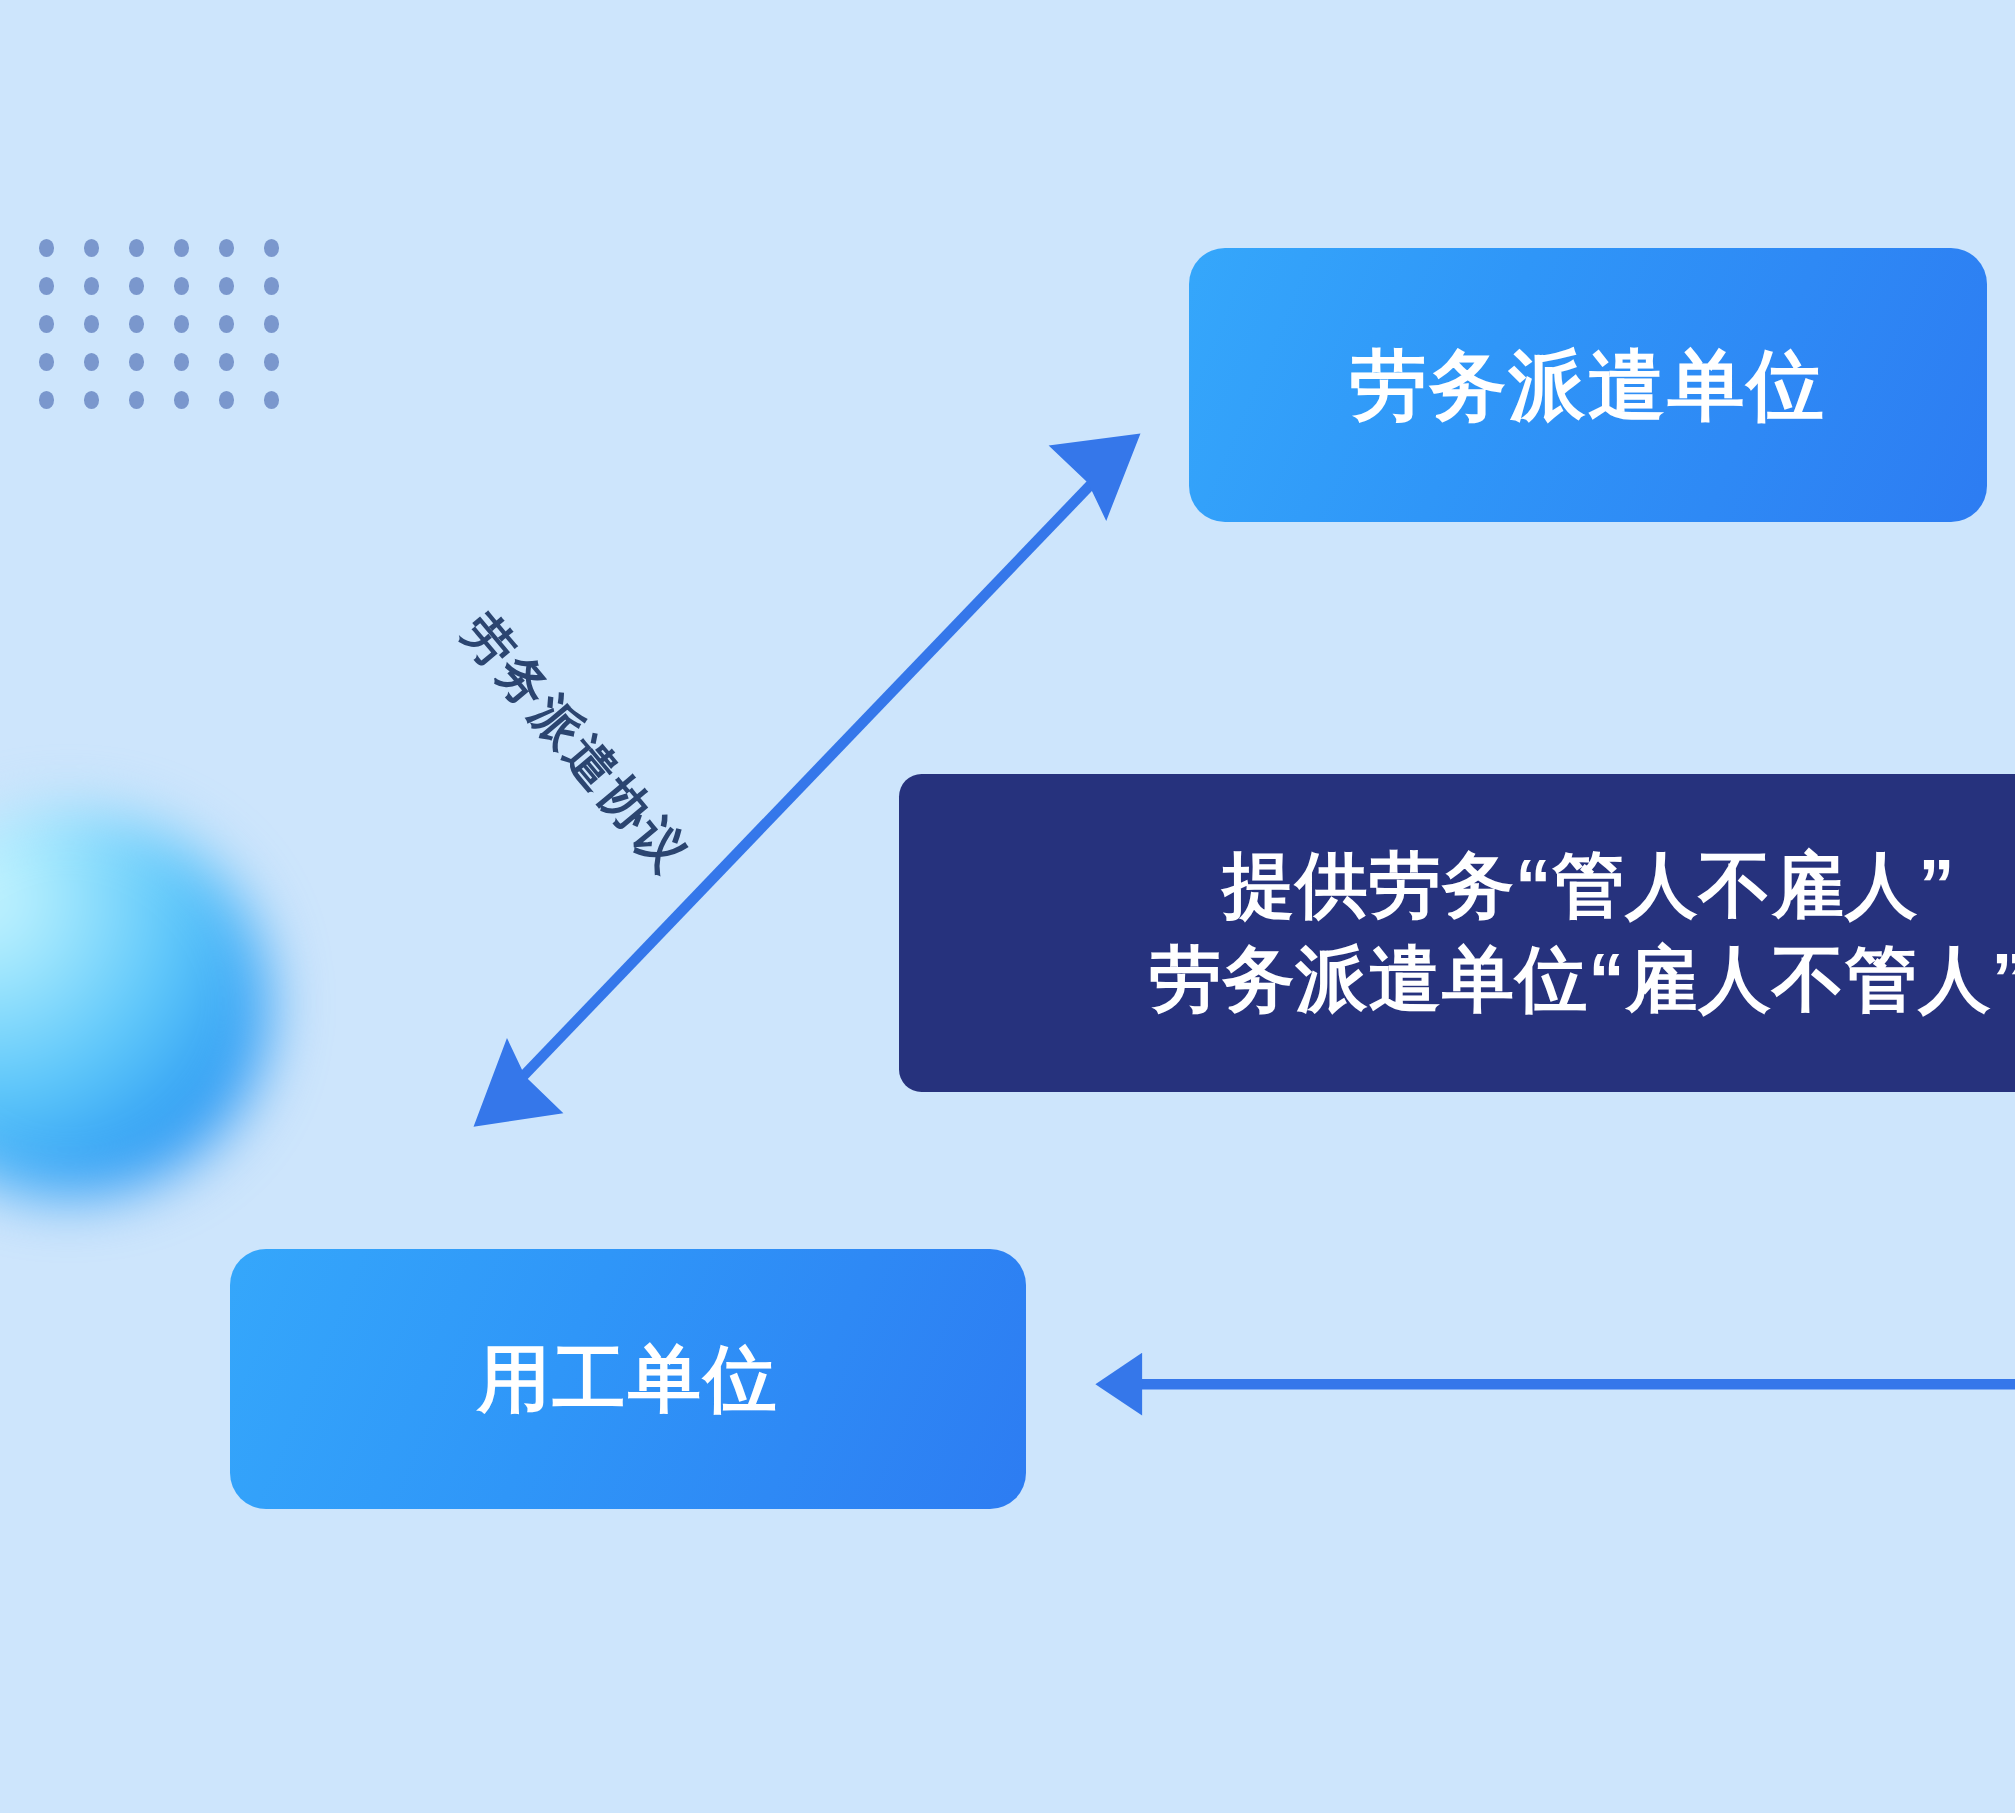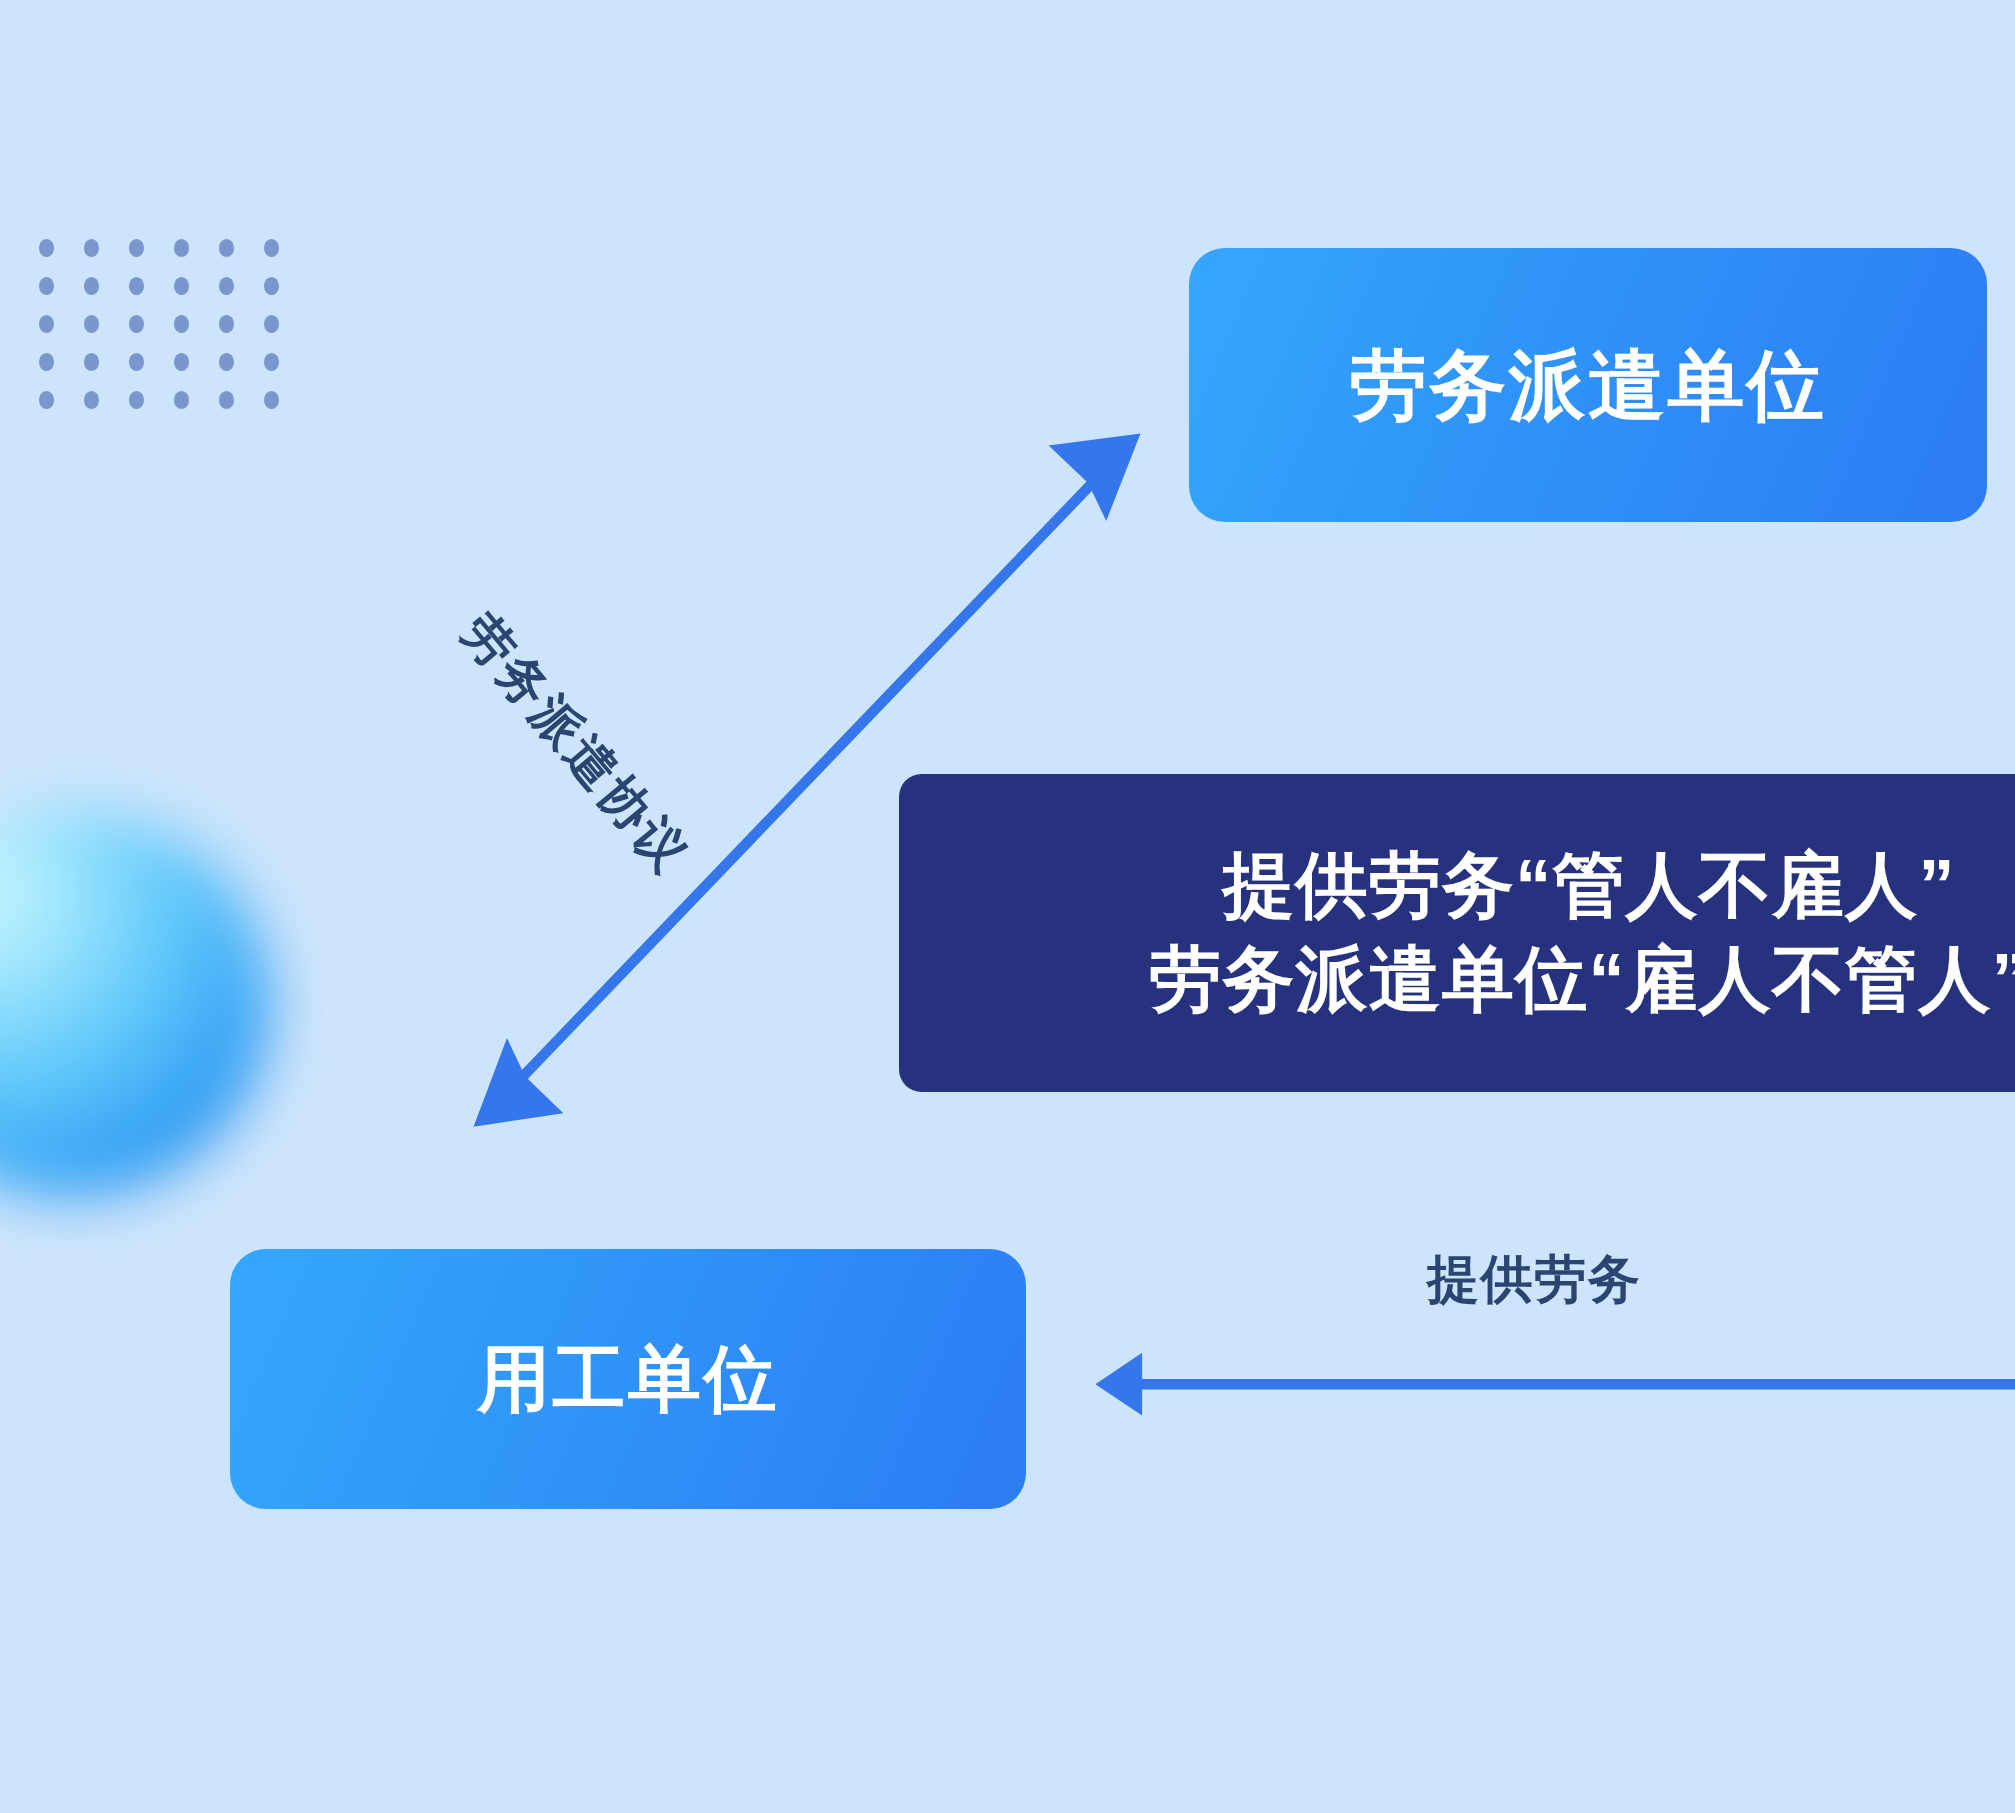--- a/index.html
+++ b/index.html
@@ -196,16 +196,15 @@
 
   <div class="node" id="node-employer">用工单位</div>
 
   <div id="callout">
     <div>提供劳务“管人不雇人”</div>
     <div>劳务派遣单位“雇人不管人”</div>
   </div>
 
   <div class="edge-label" id="label-dispatch-agreement">劳务派遣协议</div>
 
-  <div class="edge-label" id="label-provide-labor">提供劳务</div>
 
 </div>
 
 
 </body></html>

